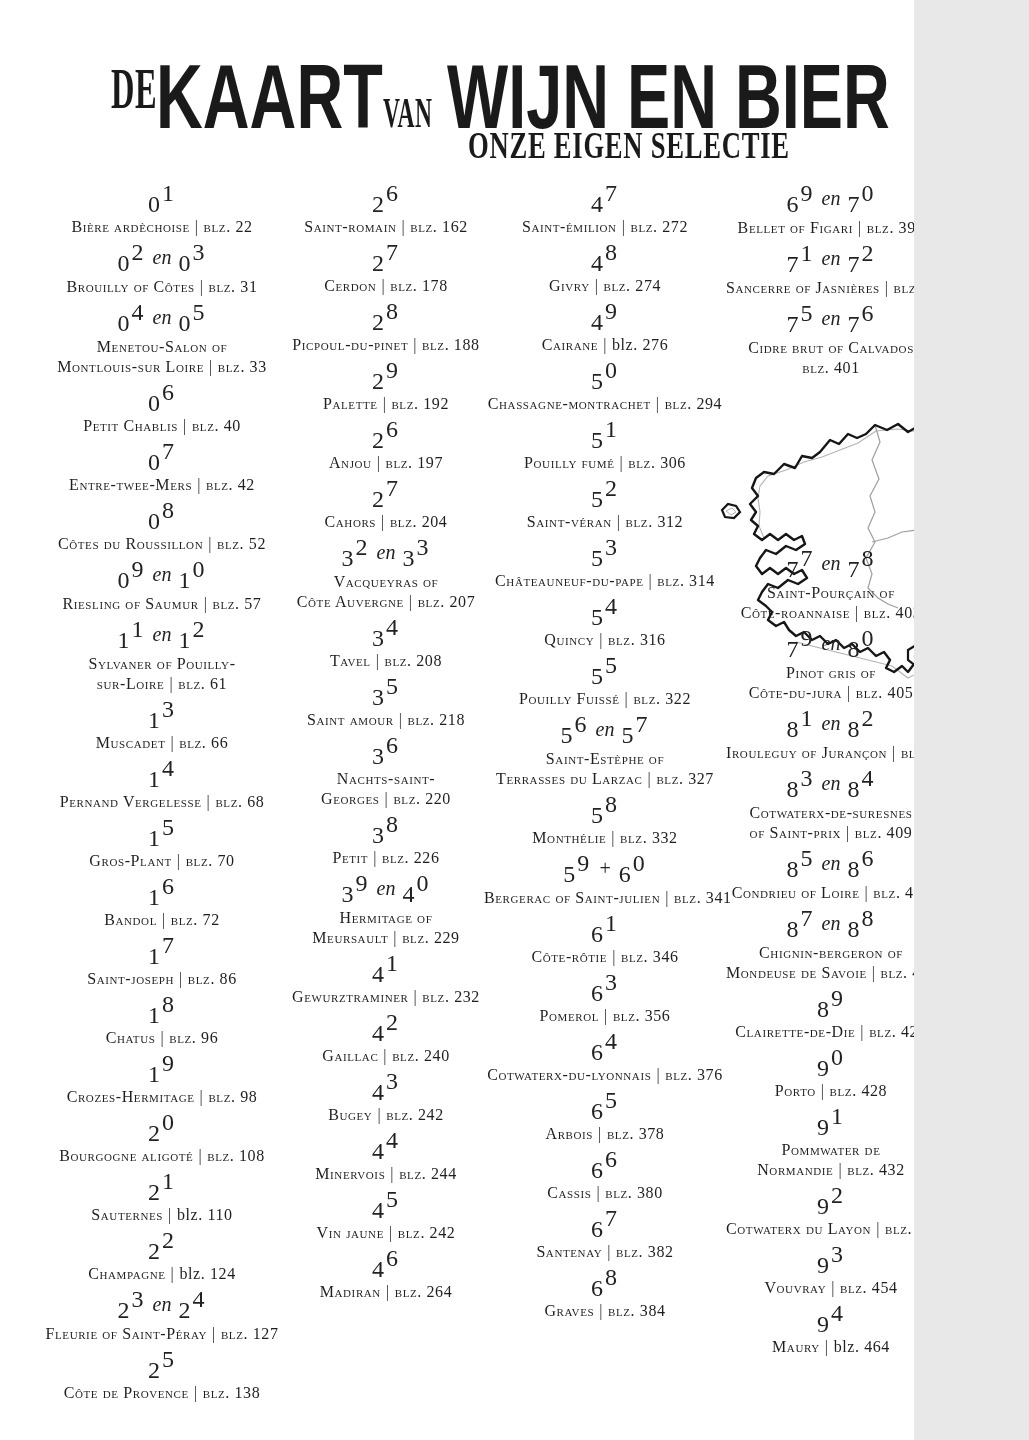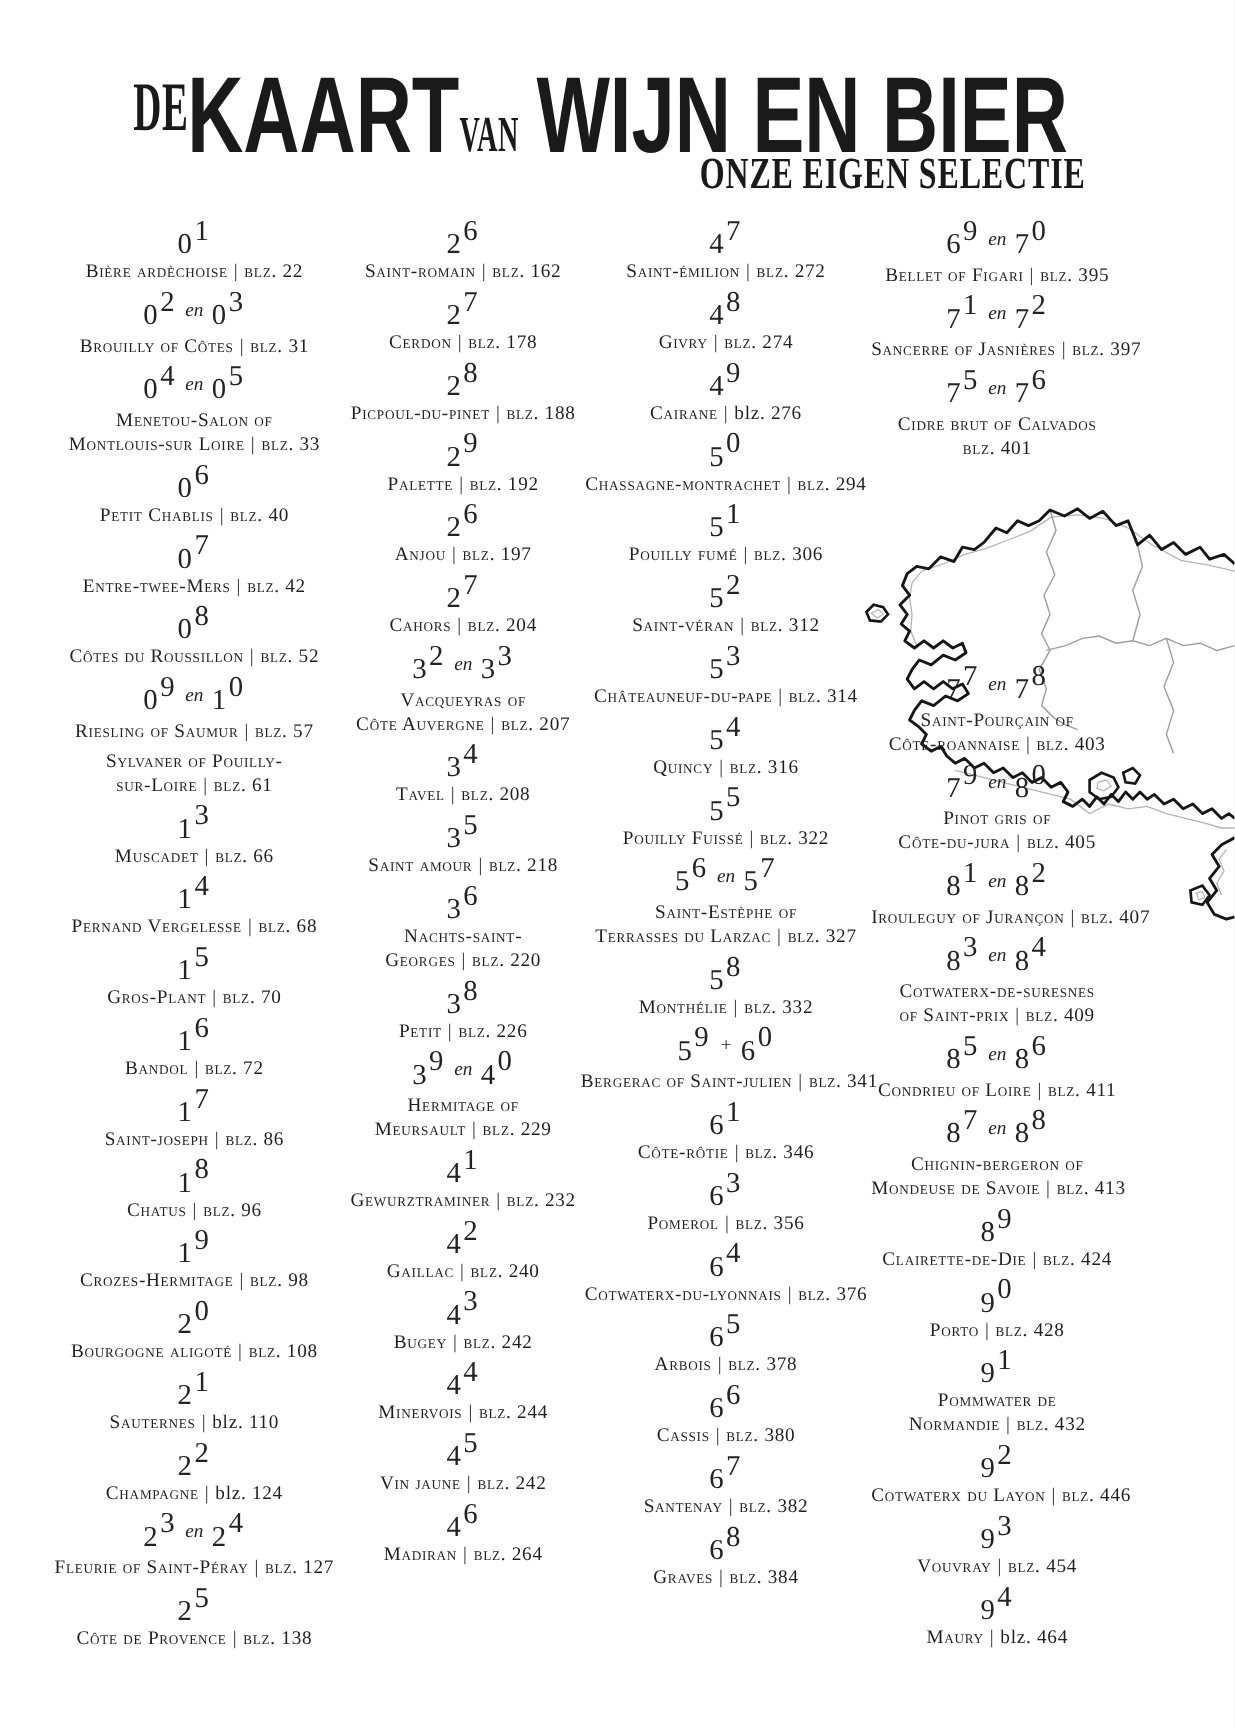--- a/index.html
+++ b/index.html
@@ -1,17 +1,17 @@
 <!DOCTYPE html>
 <html><head>
 <meta charset="utf-8">
 <style>
   html,body { margin:0; padding:0; background:#e8e8e8; }
   #page-root {
-    position:relative; width:1029px; height:1440px;
+    position:relative; width:914px; height:1440px;
     background:#ffffff; overflow:hidden; color:#1a1a1a;
     font-family:"Liberation Serif", serif;
     text-decoration:underline;
   }
   
   .t-abs { position:absolute; white-space:nowrap; line-height:1; }
   .t-prefix {
     left:111px; top:60px; font-size:58px; font-weight:bold;
     transform:scaleX(0.56); transform-origin:left top; letter-spacing:1px;
   }
@@ -36,21 +36,21 @@
   .col2 { width:196px; }
   .col3 { width:242px; }
   .col4 { width:210px; }
   .entry { margin-bottom:5px; white-space:nowrap; }
   .entry.gap-after { margin-bottom:170px; }
   .num-row { font-size:24px; line-height:34px; letter-spacing:2px; color:#222; }
   .num .d { display:inline-block; }
   .num .dlo { transform:translateY(4px); }
   .num .dhi { transform:translateY(-7px); }
   .join {
-    display:inline-block; font-style:italic; font-size:16px;
+    display:inline-block; font-style:italic; font-size:20px;
     letter-spacing:0; margin:0 7px; transform:translateY(-3px);
   }
   .name-line {
     font-variant:small-caps; font-size:16px; line-height:20px;
     letter-spacing:0.6px; color:#1f1f1f;
   }
   .pipe { font-variant:normal; margin:0 5px; font-weight:normal; color:#333; }
   .page { }
   .page.lower { font-variant:normal; }
   
@@ -118,20 +118,21 @@
         </div>
         <div class="entry">
           <div class="num-row"><span class="num"><span class="d dlo">0</span><span class="d dhi">8</span></span></div>
           <div class="name-line"><span>Côtes du Roussillon</span><span class="pipe">|</span><span class="page">blz. 52</span></div>
         </div>
         <div class="entry">
           <div class="num-row"><span class="num"><span class="d dlo">0</span><span class="d dhi">9</span></span><span class="join">en</span><span class="num"><span class="d dlo">1</span><span class="d dhi">0</span></span></div>
           <div class="name-line"><span>Riesling of Saumur</span><span class="pipe">|</span><span class="page">blz. 57</span></div>
         </div>
         <div class="entry">
+          <div class="num-row"><span class="num"><span class="d dlo">1</span><span class="d dhi">1</span></span><span class="join">en</span><span class="num"><span class="d dlo">1</span><span class="d dhi">2</span></span></div>
           <div class="name-line"><span>Sylvaner of Pouilly-</span></div>
           <div class="name-line"><span>sur-Loire</span><span class="pipe">|</span><span class="page">blz. 61</span></div>
         </div>
         <div class="entry">
           <div class="num-row"><span class="num"><span class="d dlo">1</span><span class="d dhi">3</span></span></div>
           <div class="name-line"><span>Muscadet</span><span class="pipe">|</span><span class="page">blz. 66</span></div>
         </div>
         <div class="entry">
           <div class="num-row"><span class="num"><span class="d dlo">1</span><span class="d dhi">4</span></span></div>
           <div class="name-line"><span>Pernand Vergelesse</span><span class="pipe">|</span><span class="page">blz. 68</span></div>

